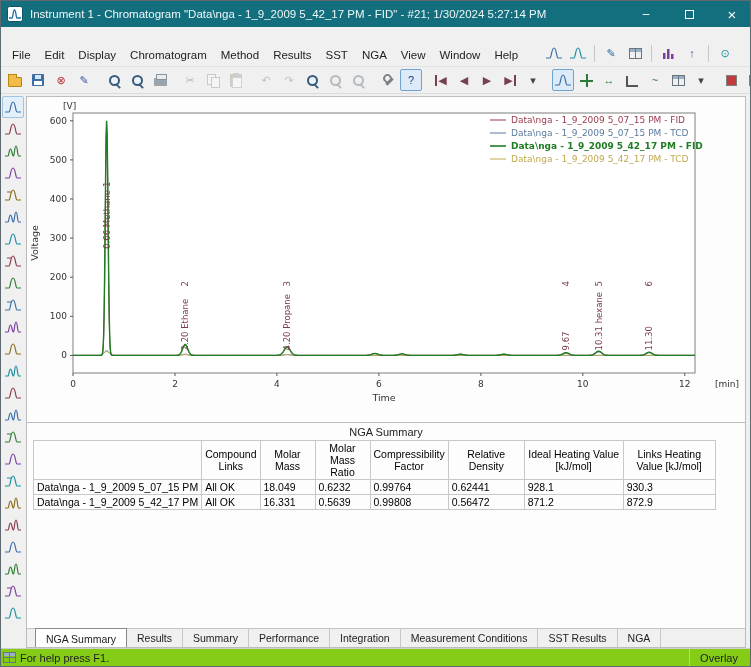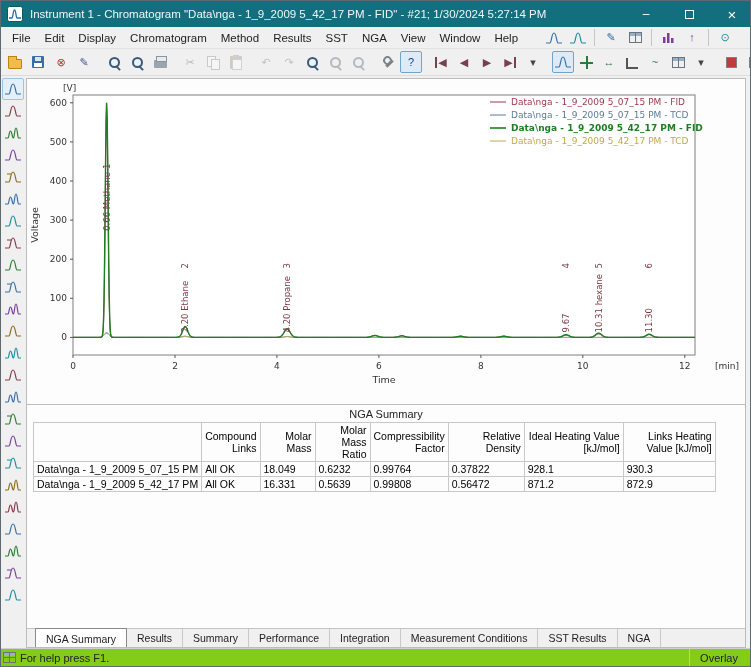--- a/index.html
+++ b/index.html
@@ -4,21 +4,21 @@
 <style>
   *{margin:0;padding:0;box-sizing:border-box}
   html,body{width:751px;height:667px;overflow:hidden}
   body{font-family:"Liberation Sans",sans-serif;font-size:12px;background:#f0f0f0;border:1px solid #5e6a70;display:flex;flex-direction:column}
   
   .titlebar{height:26px;background:#136f7e;color:#eef7f8;display:flex;align-items:center;padding:0 0 0 6px;gap:7px;flex:0 0 auto}
   .titlebar .title{flex:1;font-size:11.5px;white-space:nowrap;overflow:hidden}
   .win-btn{width:36px;height:26px;display:flex;align-items:center;justify-content:center;color:#fff;font-size:12px}
   .win-box{width:9px;height:9px;border:1px solid #fff}
   
-  .menubar{height:22px;background:#f0f0f0;display:flex;align-items:center;padding:2px 4px;border-bottom:1px solid #e2e2e2;flex:0 0 auto}
+  .menubar{height:40px;background:#f0f0f0;display:flex;align-items:flex-end;padding:2px 4px;border-bottom:1px solid #e2e2e2;flex:0 0 auto}
   .menu-item{padding:3px 7px;font-size:11.5px;color:#222;cursor:default}
   .menubar-icons{display:flex;align-items:center;gap:2px;margin-left:18px}
   
   .toolbar{height:27px;background:#f0f0f0;display:flex;align-items:center;padding:0 3px;border-bottom:1px solid #dcdcdc;gap:1px;flex:0 0 auto}
   .tbtn{min-width:22px;height:22px;display:flex;align-items:center;justify-content:center;border:1px solid transparent;border-radius:2px}
   .tbtn span{font-size:11px;line-height:1}
   .tbtn.disabled{opacity:.35;filter:grayscale(60%)}
   .tbtn.selected{border-color:#6fa4cf;background:#dcebf7}
   .tsep{width:1px;height:17px;background:#c6c6c6;margin:0 3px;display:inline-block}
   .bl{border-left:2px solid #75414d;padding-left:1px}
@@ -62,21 +62,21 @@
   .content{flex:1;display:flex;flex-direction:column;padding:2px 4px 0 1px;overflow:hidden}
   .chart-panel{background:#fdfdfd;border:1px solid #bcbcbc;height:327px;flex:0 0 auto}
   .chart-panel svg{display:block}
   svg text{font-family:"DejaVu Sans","Liberation Sans",sans-serif}
   .bottom-panel{flex:1;background:#fdfdfd;border:1px solid #bcbcbc;border-top:none;display:flex;flex-direction:column;overflow:hidden}
   .panel-caption{text-align:center;font-size:11px;color:#222;padding:3px 0 2px}
   
   .tbl-wrap{padding:0 6px}
   table{border-collapse:collapse;table-layout:fixed}
   th,td{border:1px solid #c8c8c8;font-size:10.5px;font-weight:normal;padding:1px 3px;overflow:hidden;white-space:normal}
-  th{text-align:right;vertical-align:middle;height:32px;line-height:1.15}
+  th{text-align:center;vertical-align:middle;height:32px;line-height:1.15}
   td{height:15px;white-space:nowrap}
   td.al{text-align:left}
   td.ar{text-align:left}
   .filler{flex:1}
   
   .tabs{height:19px;background:#f0f0f0;border-top:1px solid #c4c4c4;display:flex;align-items:stretch;padding-left:8px;flex:0 0 auto}
   .tab{padding:3px 10px 0;font-size:10.5px;color:#222;border-right:1px solid #c8c8c8;cursor:default}
   .tab.active{background:#fff;border:1px solid #8a8a8a;border-bottom:none;margin-top:-1px;padding-top:4px}
   
   .statusbar{height:18px;background:#84cc16;border-top:1px solid #cfcfcf;display:flex;align-items:center;font-size:11px;color:#222;padding:0 2px;flex:0 0 auto}
@@ -482,21 +482,21 @@
                 <th>Links Heating Value [kJ/mol]</th>
               </tr>
             </thead>
           <tbody id="tbl-body">
               <tr>
                 <td class="al">Data\nga - 1_9_2009 5_07_15 PM</td>
                 <td class="al">All OK</td>
                 <td class="ar">18.049</td>
                 <td class="ar">0.6232</td>
                 <td class="ar">0.99764</td>
-                <td class="ar">0.37822</td>
+                <td class="ar">0.62441</td>
                 <td class="ar">928.1</td>
                 <td class="ar">930.3</td>
               </tr>
               <tr>
                 <td class="al">Data\nga - 1_9_2009 5_42_17 PM</td>
                 <td class="al">All OK</td>
                 <td class="ar">16.331</td>
                 <td class="ar">0.5639</td>
                 <td class="ar">0.99808</td>
                 <td class="ar">0.56472</td>

